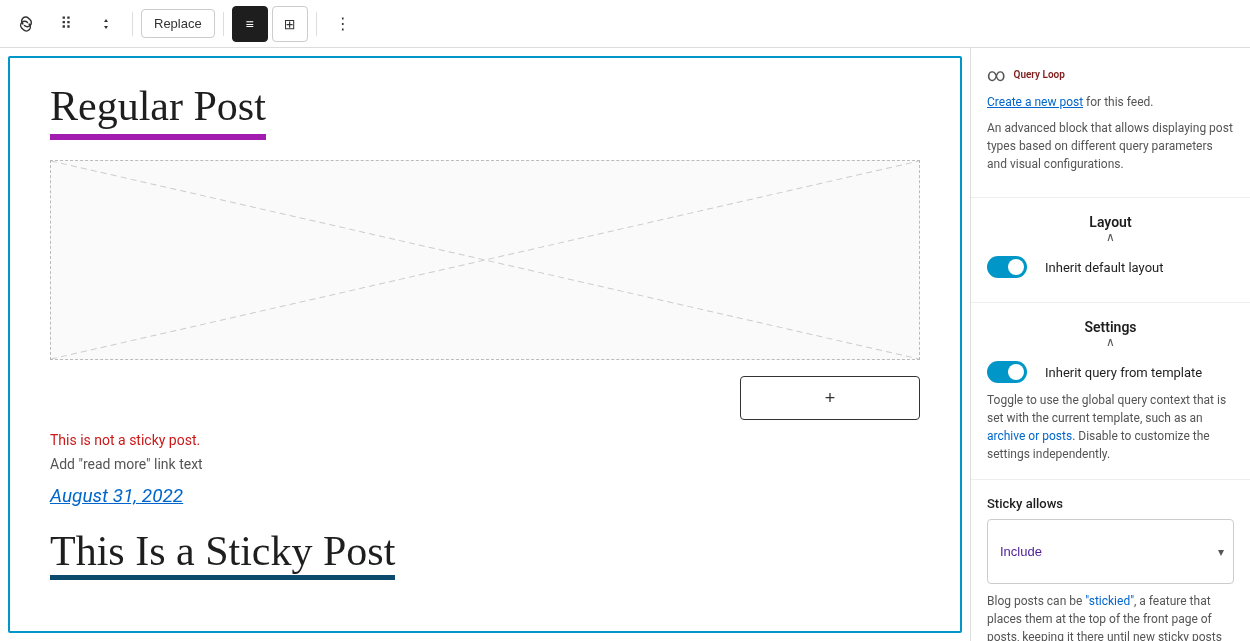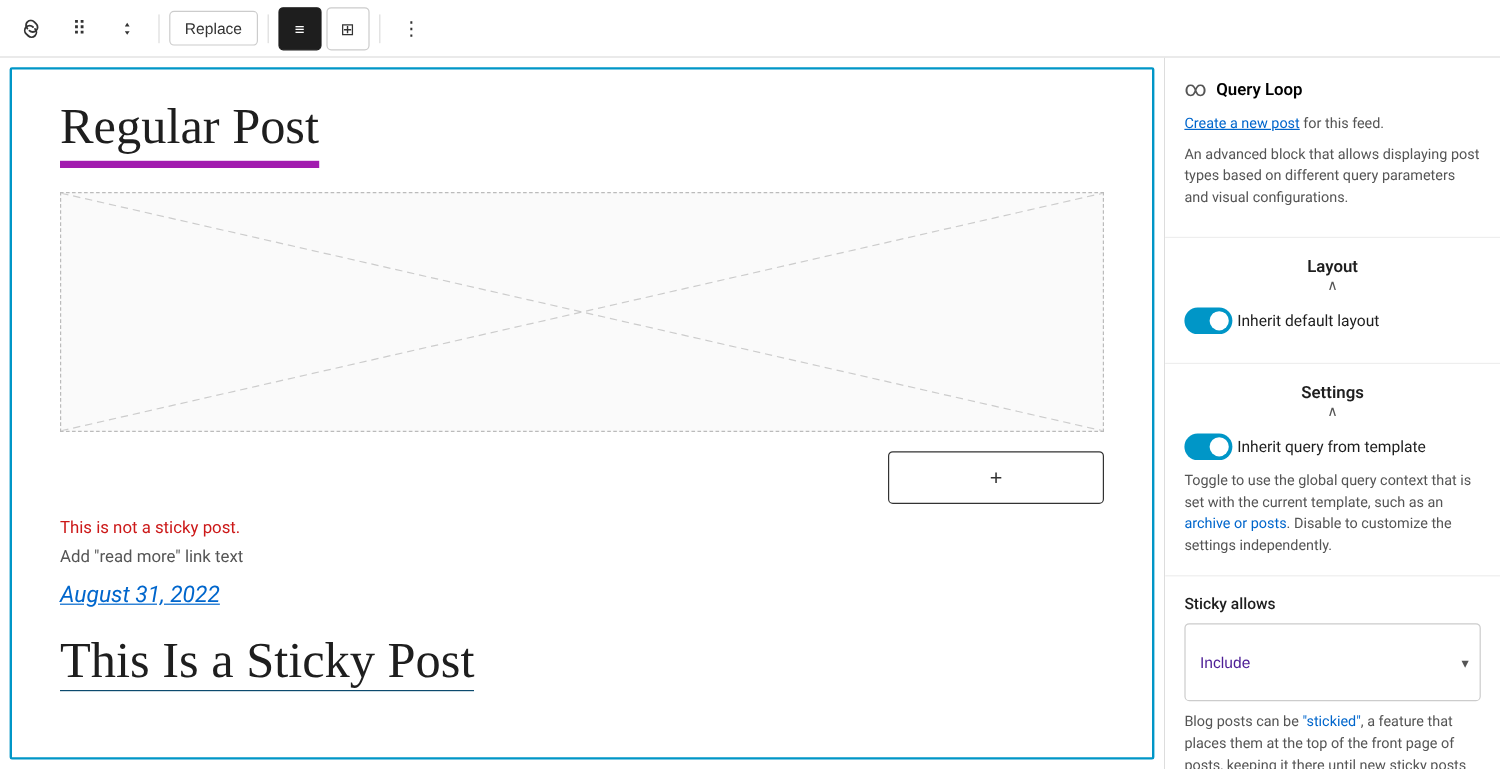--- a/index.html
+++ b/index.html
@@ -157,21 +157,21 @@
       margin-bottom: 20px;
       display: block;
       cursor: pointer;
     }
 
     .sticky-post-title {
       font-family: Georgia, 'Times New Roman', serif;
       font-size: 42px;
       font-weight: 400;
       color: #1e1e1e;
-      border-bottom: 1px solid #0c4a6e;
+      border-bottom: 5px solid #0c4a6e;
       display: inline-block;
     }
 
     
     .sidebar {
       width: 280px;
       flex-shrink: 0;
       border-left: 1px solid #ddd;
       overflow-y: auto;
       background: #fff;
@@ -210,43 +210,43 @@
       gap: 8px;
       margin-bottom: 8px;
     }
 
     .query-loop-icon {
       font-size: 18px;
       color: #555;
     }
 
     .query-loop-title {
-      font-size: 14px;
+      font-size: 10px;
       font-weight: 600;
-      color: #000000;
+      color: #7f1d1d;
     }
 
     .sidebar-desc {
       font-size: 12px;
       color: #555;
       line-height: 1.5;
       margin-bottom: 8px;
     }
 
     .sidebar-link {
       color: #0066cc;
       text-decoration: underline;
       cursor: pointer;
     }
 
     
     .toggle-row {
       display: flex;
       align-items: center;
-      gap: 4px;
+      gap: 18px;
       margin-bottom: 8px;
     }
 
     .toggle {
       width: 40px;
       height: 22px;
       background: #0096c7;
       border-radius: 11px;
       position: relative;
       cursor: pointer;

